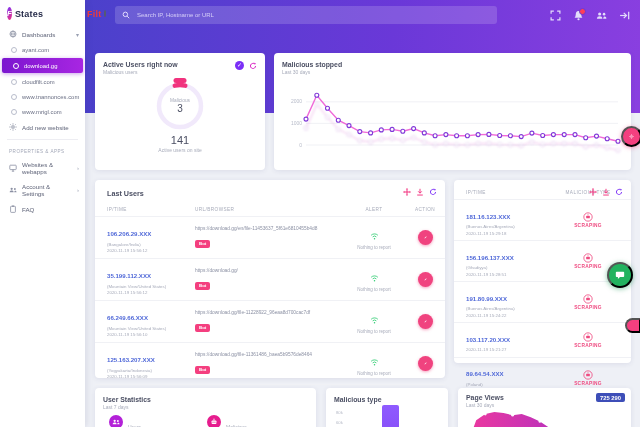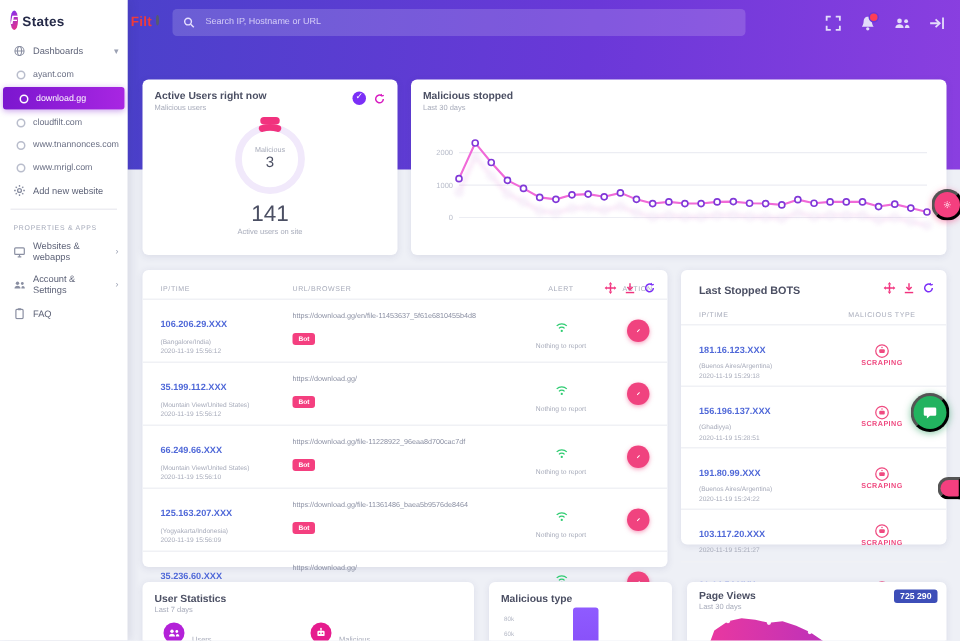--- a/index.html
+++ b/index.html
@@ -48,21 +48,21 @@
   .hicons svg{width:8px;height:8px;display:block;cursor:pointer;}
   .vbadge{width:9px;height:9px;border-radius:50%;background:#7b2ff7;color:#fff;font-size:6px;line-height:9px;
           text-align:center;}
   
   .c-active{left:95px;top:53px;width:170px;height:117px;padding:8px;box-sizing:border-box;}
   .donut-wrap{position:relative;width:52px;height:52px;margin:5px auto 0 auto;}
   .donut-pill{position:absolute;left:50%;top:-2px;transform:translateX(-50%);width:13px;height:5px;border-radius:3px;background:#f1327e;}
   .donut-center{position:absolute;inset:0;display:flex;flex-direction:column;align-items:center;justify-content:center;}
   .donut-center .lb{font-size:4.8px;color:#a7abba;}
   .donut-center .vl{font-size:10px;color:#4b4f63;}
-  .total-v{text-align:center;font-size:15px;color:#4b4f63;margin-top:2px;}
+  .total-v{text-align:center;font-size:11px;color:#4b4f63;margin-top:2px;}
   .total-l{text-align:center;font-size:5px;color:#a7abba;margin-top:1px;}
   
   .c-line{left:274px;top:53px;width:357px;height:117px;padding:8px;box-sizing:border-box;}
   .c-line svg.plot{position:absolute;left:6px;top:26px;}
   
   .c-users{left:95px;top:180px;width:350px;height:198px;box-sizing:border-box;padding:7px 0 0 0;}
   .c-bots{left:454px;top:180px;width:177px;height:183px;box-sizing:border-box;padding:7px 0 0 0;}
   .tbl-title{font-size:7.2px;font-weight:bold;color:#4b4f63;padding:2px 0 6px 12px;}
   .uhead{display:grid;grid-template-columns:88px 1fr 62px 40px;padding:3px 0 4px 12px;
          font-size:4.7px;color:#a7abba;letter-spacing:.4px;}
@@ -340,20 +340,21 @@
         <circle cx="284.2" cy="55.6" r="2" fill="#fff" stroke="#8138d8" stroke-width="1.1"></circle>
         <circle cx="295.0" cy="55.6" r="2" fill="#fff" stroke="#8138d8" stroke-width="1.1"></circle>
         <circle cx="305.7" cy="58.7" r="2" fill="#fff" stroke="#8138d8" stroke-width="1.1"></circle>
         <circle cx="316.5" cy="57.1" r="2" fill="#fff" stroke="#8138d8" stroke-width="1.1"></circle>
         <circle cx="327.2" cy="59.7" r="2" fill="#fff" stroke="#8138d8" stroke-width="1.1"></circle>
         <circle cx="338.0" cy="62.3" r="2" fill="#fff" stroke="#8138d8" stroke-width="1.1"></circle>
       </svg>
   </section>
 
   <section class="card c-users">
+    <div class="tbl-title">Last Users</div>
     <div class="hicons">
       <svg class="pk" viewBox="0 0 10 10" fill="currentColor">
           <path d="M5 0 L6.5 2 H3.5 Z M5 10 L3.5 8 H6.5 Z M0 5 L2 3.5 V6.5 Z M10 5 L8 6.5 V3.5 Z"></path>
           <rect x="4.4" y="2" width="1.2" height="6" rx=".3"></rect>
           <rect x="2" y="4.4" width="6" height="1.2" rx=".3"></rect>
         </svg>
       <svg class="pk" viewBox="0 0 10 10" fill="none" stroke="currentColor" stroke-width="1.2">
           <line x1="5" y1="1" x2="5" y2="6"></line>
           <path d="M2.8 4.2 L5 6.5 L7.2 4.2"></path>
           <line x1="1.5" y1="8.8" x2="8.5" y2="8.8"></line>
@@ -447,21 +448,20 @@
               <svg viewBox="0 0 10 10" fill="currentColor">
                 <path d="M2 8.2 L2.4 6.2 L6.8 1.8 A0.95 0.95 0 0 1 8.2 3.2 L3.8 7.6 Z"></path>
               </svg>
             </button>
           </div>
         </div>
       </div>
   </section>
 
   <section class="card c-bots">
-    <div class="tbl-title">Last Stopped BOTS</div>
     <div class="hicons">
       <svg class="pk" viewBox="0 0 10 10" fill="currentColor">
           <path d="M5 0 L6.5 2 H3.5 Z M5 10 L3.5 8 H6.5 Z M0 5 L2 3.5 V6.5 Z M10 5 L8 6.5 V3.5 Z"></path>
           <rect x="4.4" y="2" width="1.2" height="6" rx=".3"></rect>
           <rect x="2" y="4.4" width="6" height="1.2" rx=".3"></rect>
         </svg>
       <svg class="pk" viewBox="0 0 10 10" fill="none" stroke="currentColor" stroke-width="1.2">
           <line x1="5" y1="1" x2="5" y2="6"></line>
           <path d="M2.8 4.2 L5 6.5 L7.2 4.2"></path>
           <line x1="1.5" y1="8.8" x2="8.5" y2="8.8"></line>

